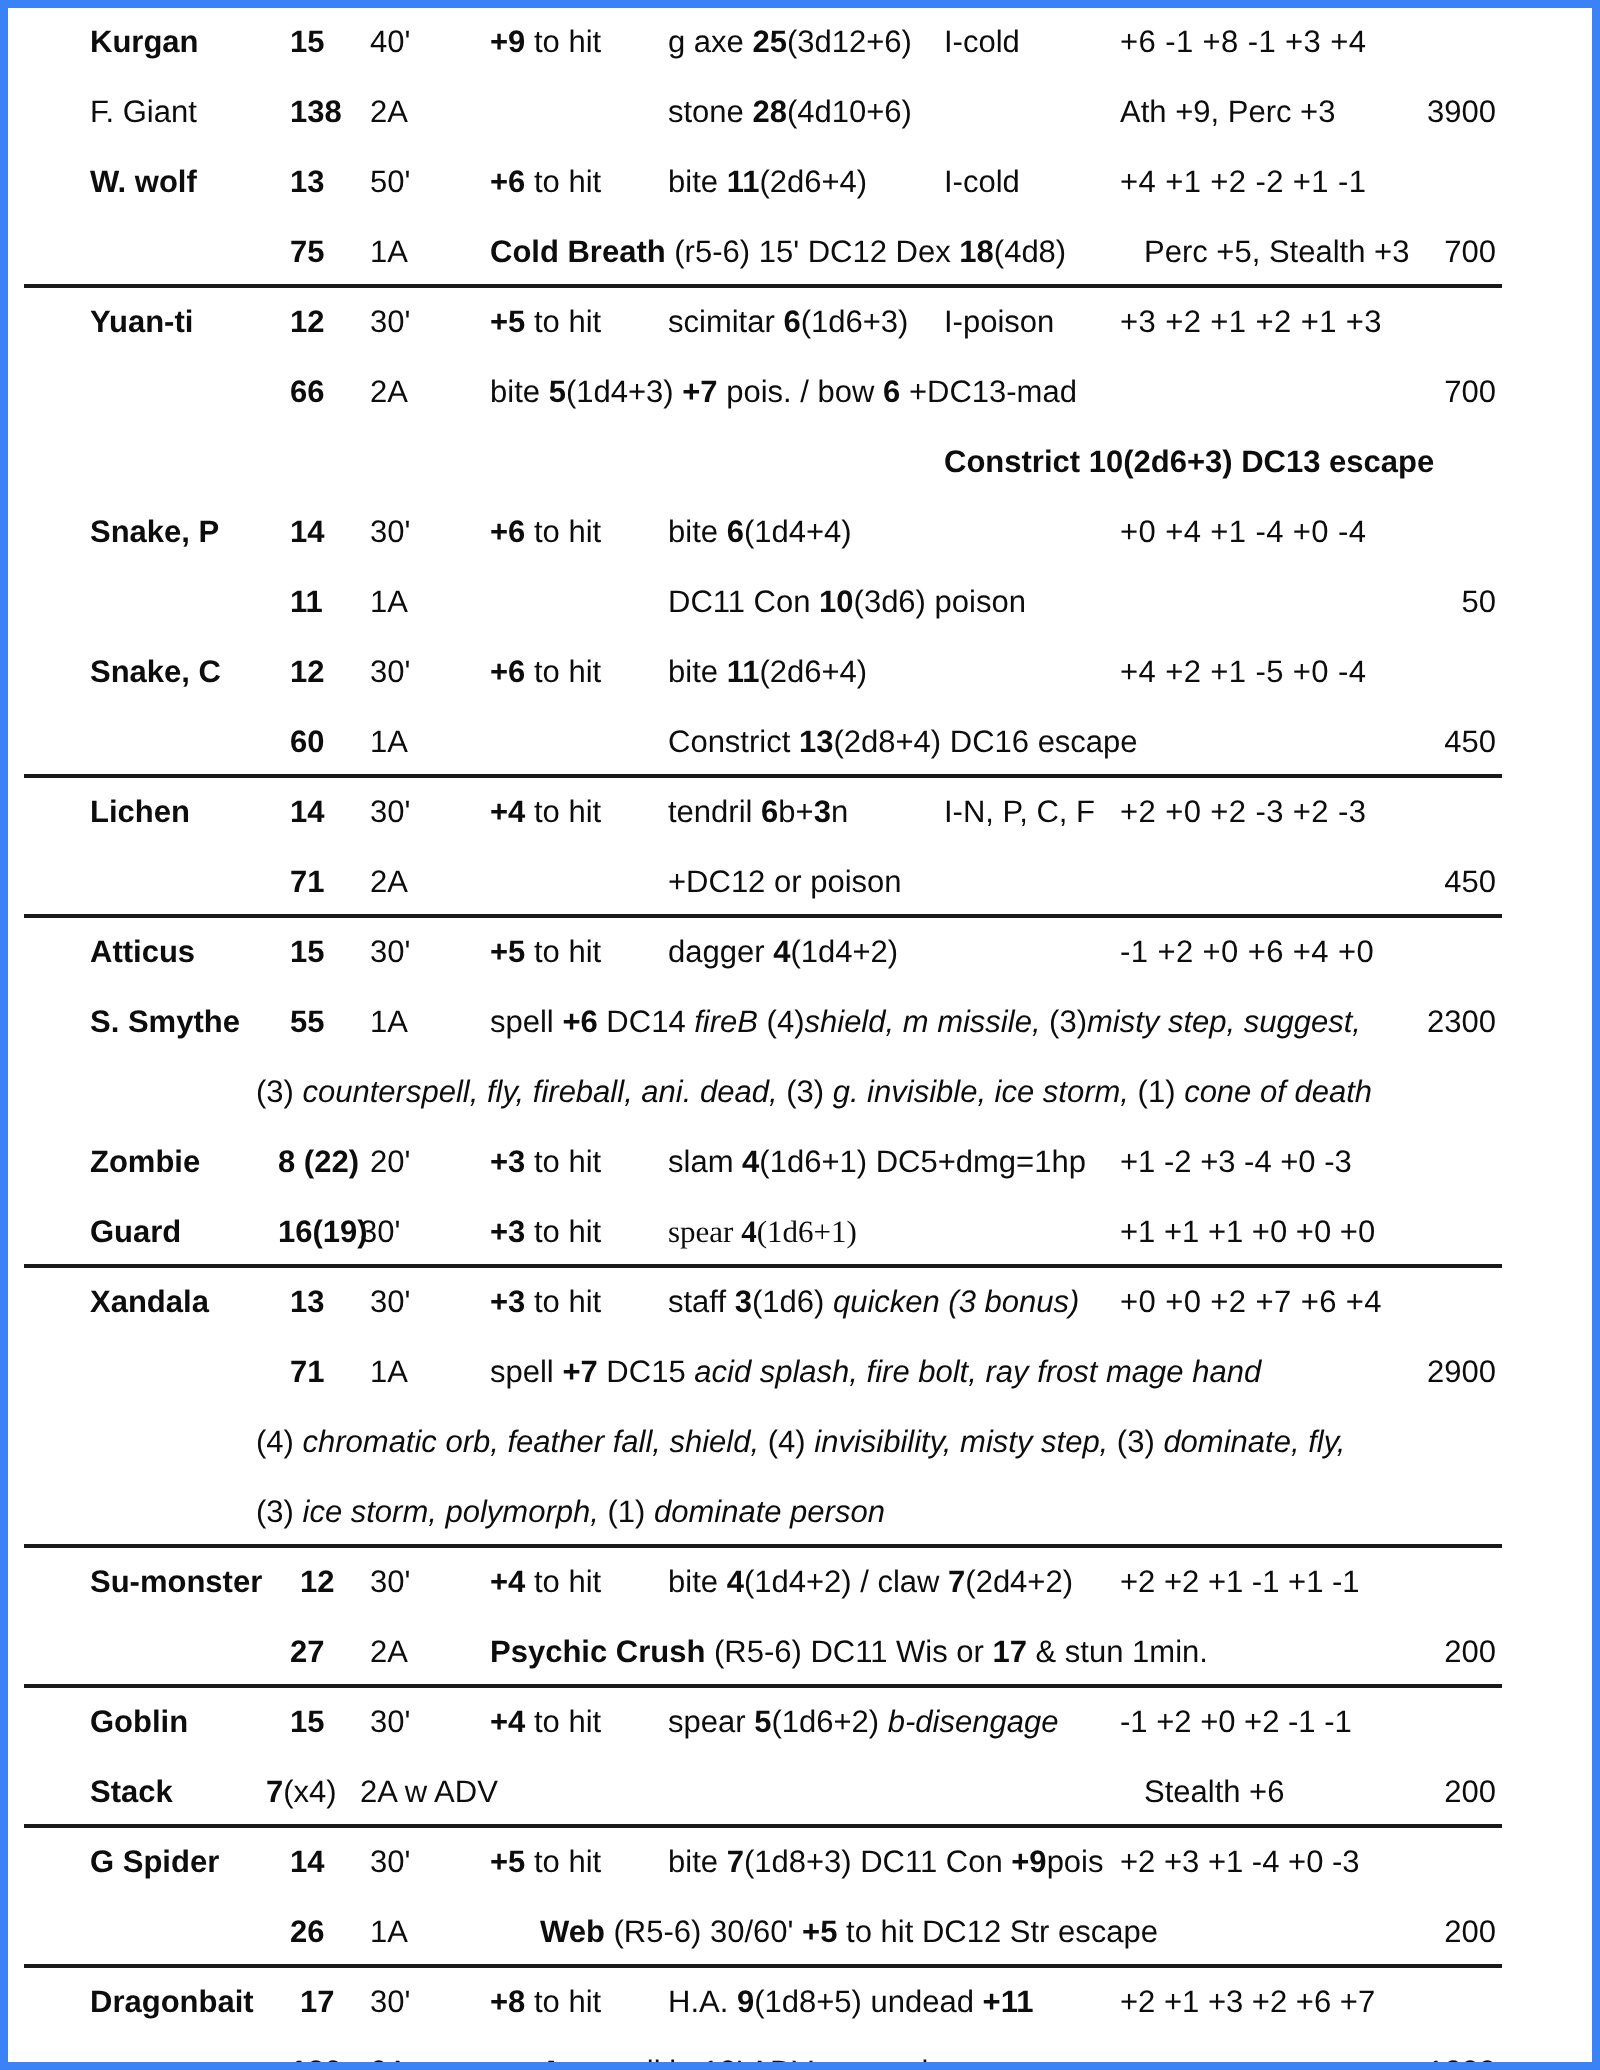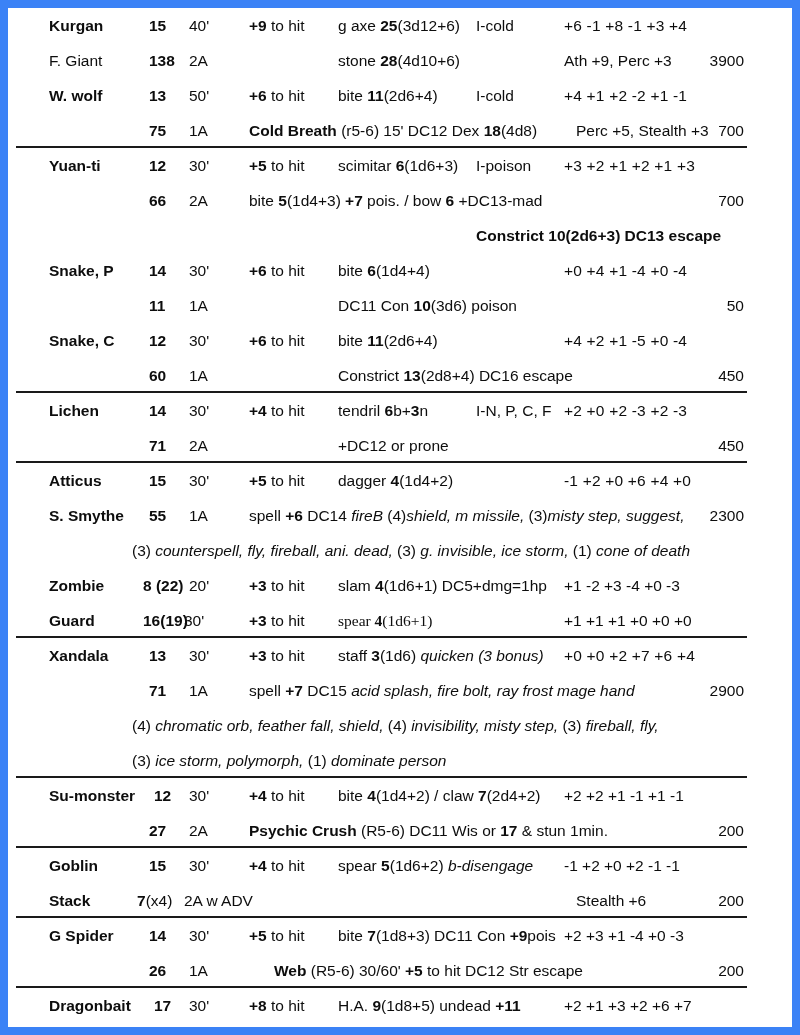--- a/index.html
+++ b/index.html
@@ -9,21 +9,21 @@
   }
   body {
     font-family: "Liberation Sans", sans-serif;
   }
   #sheet {
     position: relative;
     width: 800px;
     height: 1035px;
     box-sizing: border-box;
     background: #ffffff;
-    border: 8px solid #3b82f6;
+    border: 4px solid #3b82f6;
     overflow: hidden;
   }
   #inner {
     position: relative;
     width: 100%;
     height: 100%;
     background: #ffffff;
   }
 
   .block {
@@ -173,21 +173,21 @@
       <span class="cell c-ac">14</span>
       <span class="cell c-spd">30'</span>
       <span class="cell c-hit"><b>+4</b><span> to hit</span></span>
       <span class="cell c-atk"><span>tendril </span><b>6</b><span>b+</span><b>3</b><span>n</span></span>
       <span class="cell c-imm">I-N, P, C, F</span>
       <span class="cell c-stats">+2  +0  +2  -3  +2  -3</span>
     </div>
     <div class="row underrow">
       <span class="cell c-ac">71</span>
       <span class="cell c-spd">2A</span>
-      <span class="cell" style="left:330px;">+DC12 or prone</span>
+      <span class="cell" style="left:330px;">+DC12 or poison</span>
       <span class="cell c-xp">450</span>
     </div>
   </div>
 
   <div class="block">
     <div class="row">
       <span class="cell c-name">Atticus</span>
       <span class="cell c-ac">15</span>
       <span class="cell c-spd">30'</span>
       <span class="cell c-hit"><b>+5</b><span> to hit</span></span>
@@ -237,21 +237,21 @@
       <span class="cell c-atk"><span>staff </span><b>3</b><span>(1d6)</span><i> quicken (3 bonus)</i></span>
       <span class="cell c-stats">+0  +0  +2  +7  +6  +4</span>
     </div>
     <div class="row">
       <span class="cell c-ac">71</span>
       <span class="cell c-spd">1A</span>
       <span class="cell" style="left:241px;">spell <b>+7</b> DC15 <i>acid splash, fire bolt, ray frost mage hand</i></span>
       <span class="cell c-xp">2900</span>
     </div>
     <div class="row">
-      <span class="cell" style="left:124px;">(4) <i>chromatic orb, feather fall, shield,</i> (4) <i>invisibility, misty step,</i> (3) <i>fireball, fly,</i></span>
+      <span class="cell" style="left:124px;">(4) <i>chromatic orb, feather fall, shield,</i> (4) <i>invisibility, misty step,</i> (3) <i>dominate, fly,</i></span>
     </div>
     <div class="row underrow">
       <span class="cell" style="left:124px;">(3) <i>ice storm, polymorph,</i> (1) <i>dominate person</i></span>
     </div>
   </div>
 
   <div class="block">
     <div class="row">
       <span class="cell c-name">Su-monster</span>
       <span class="cell" style="left:146px;"><b>12</b></span>

